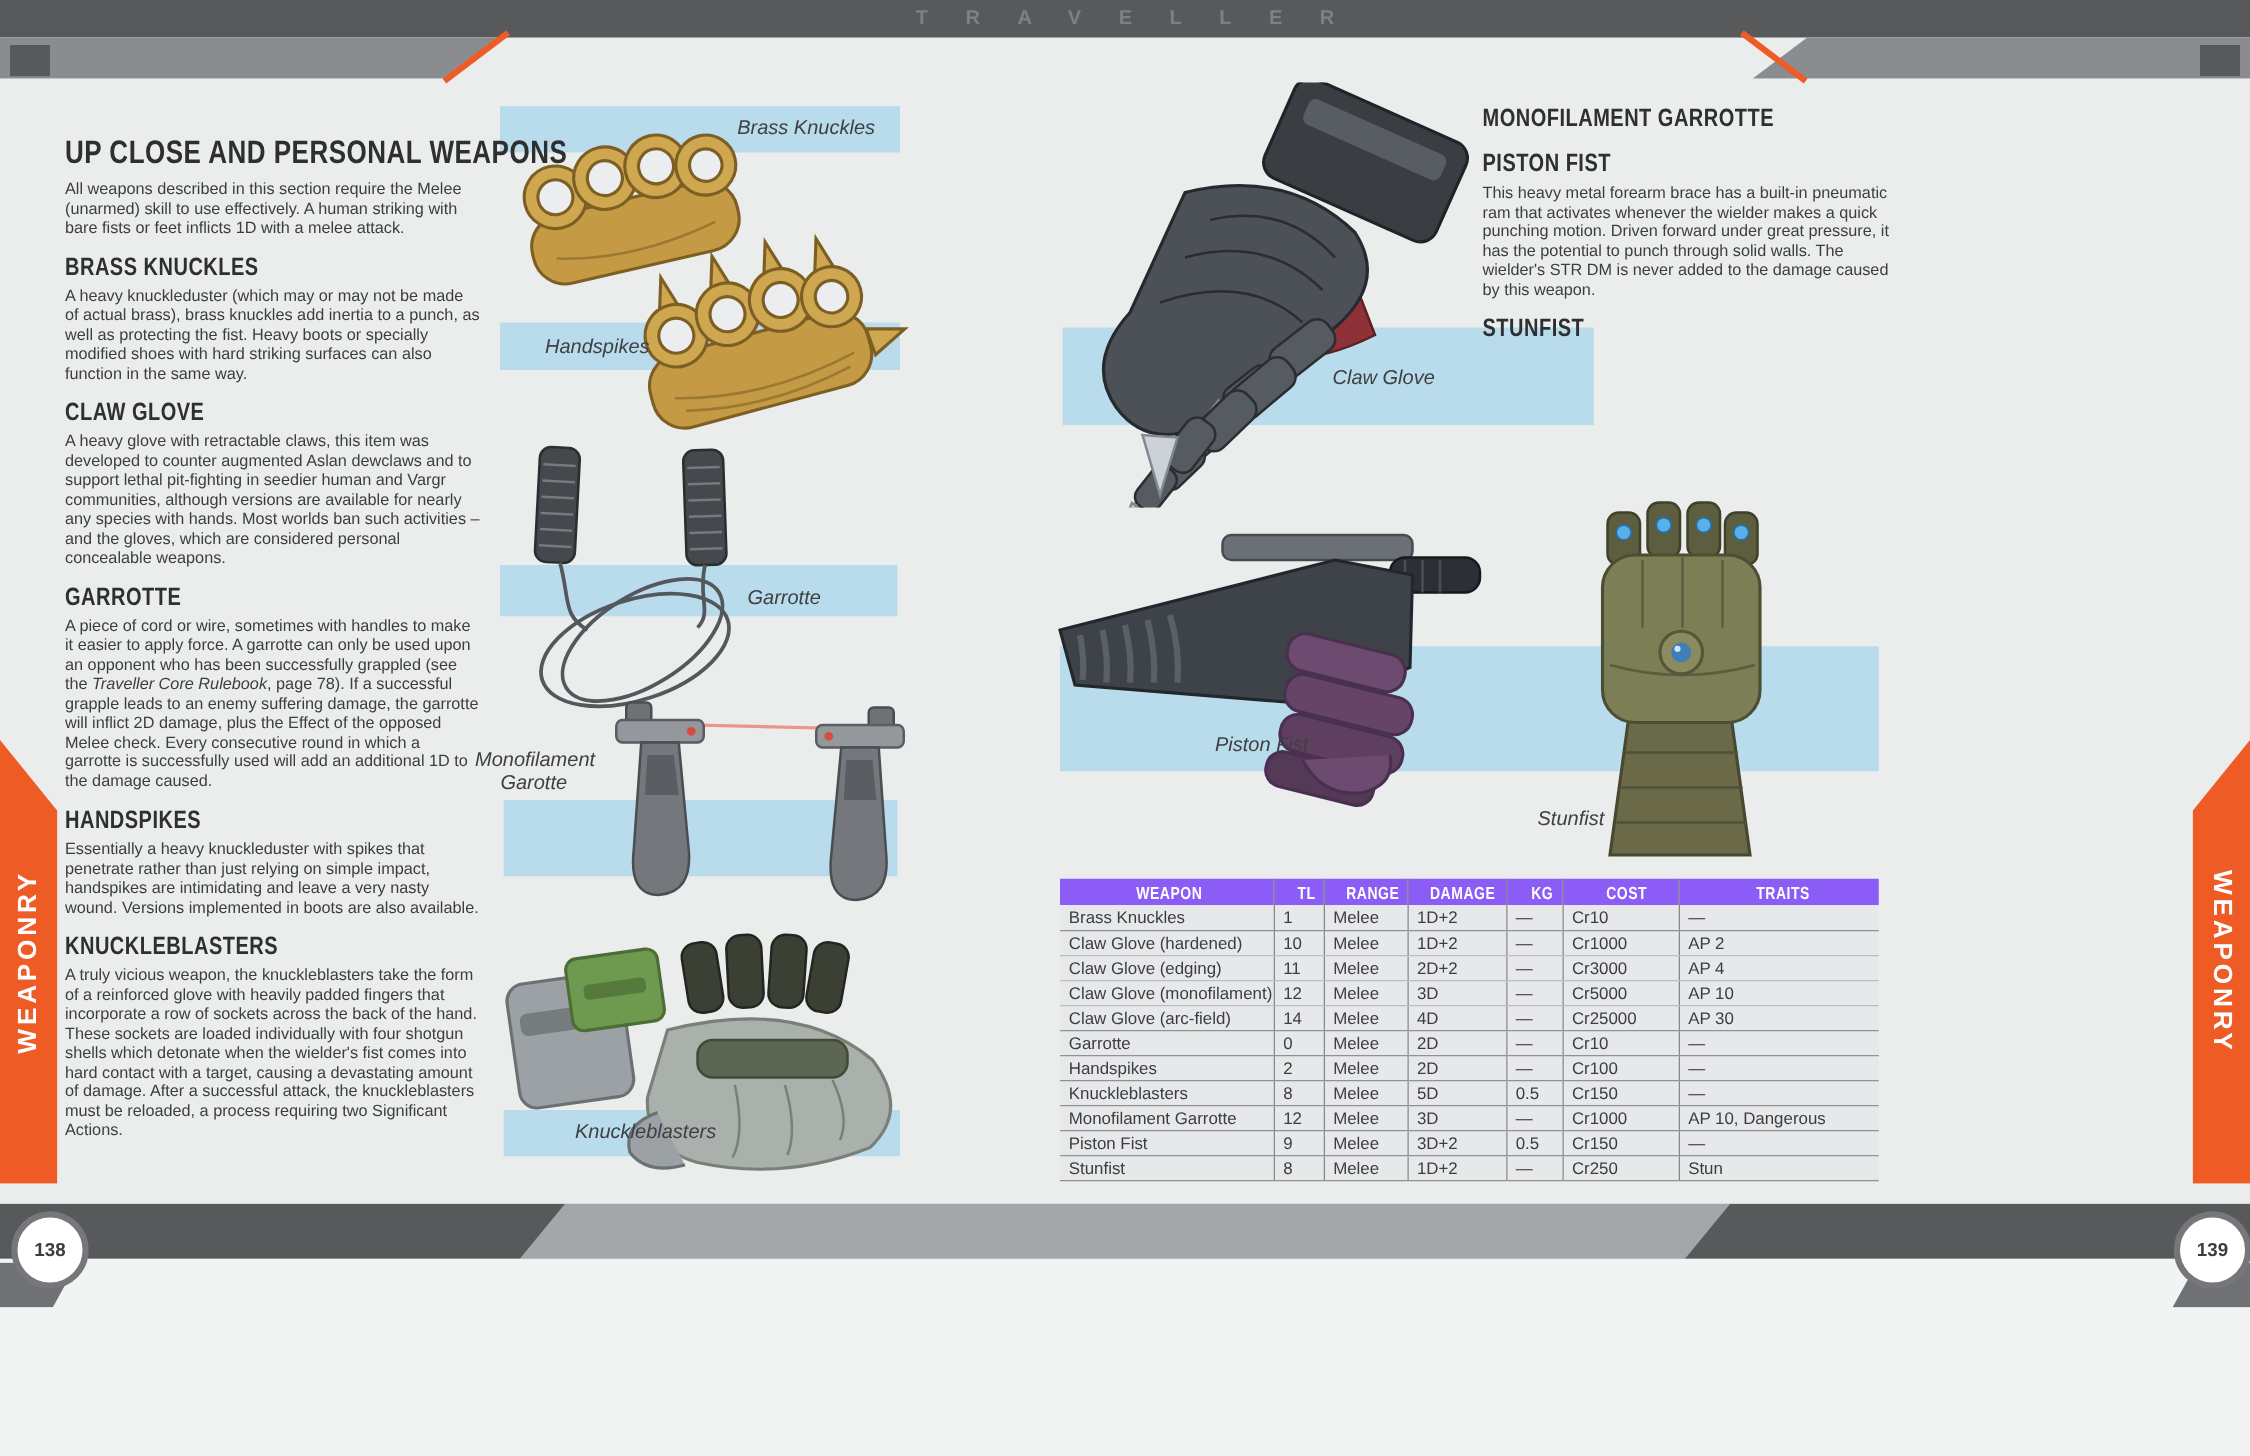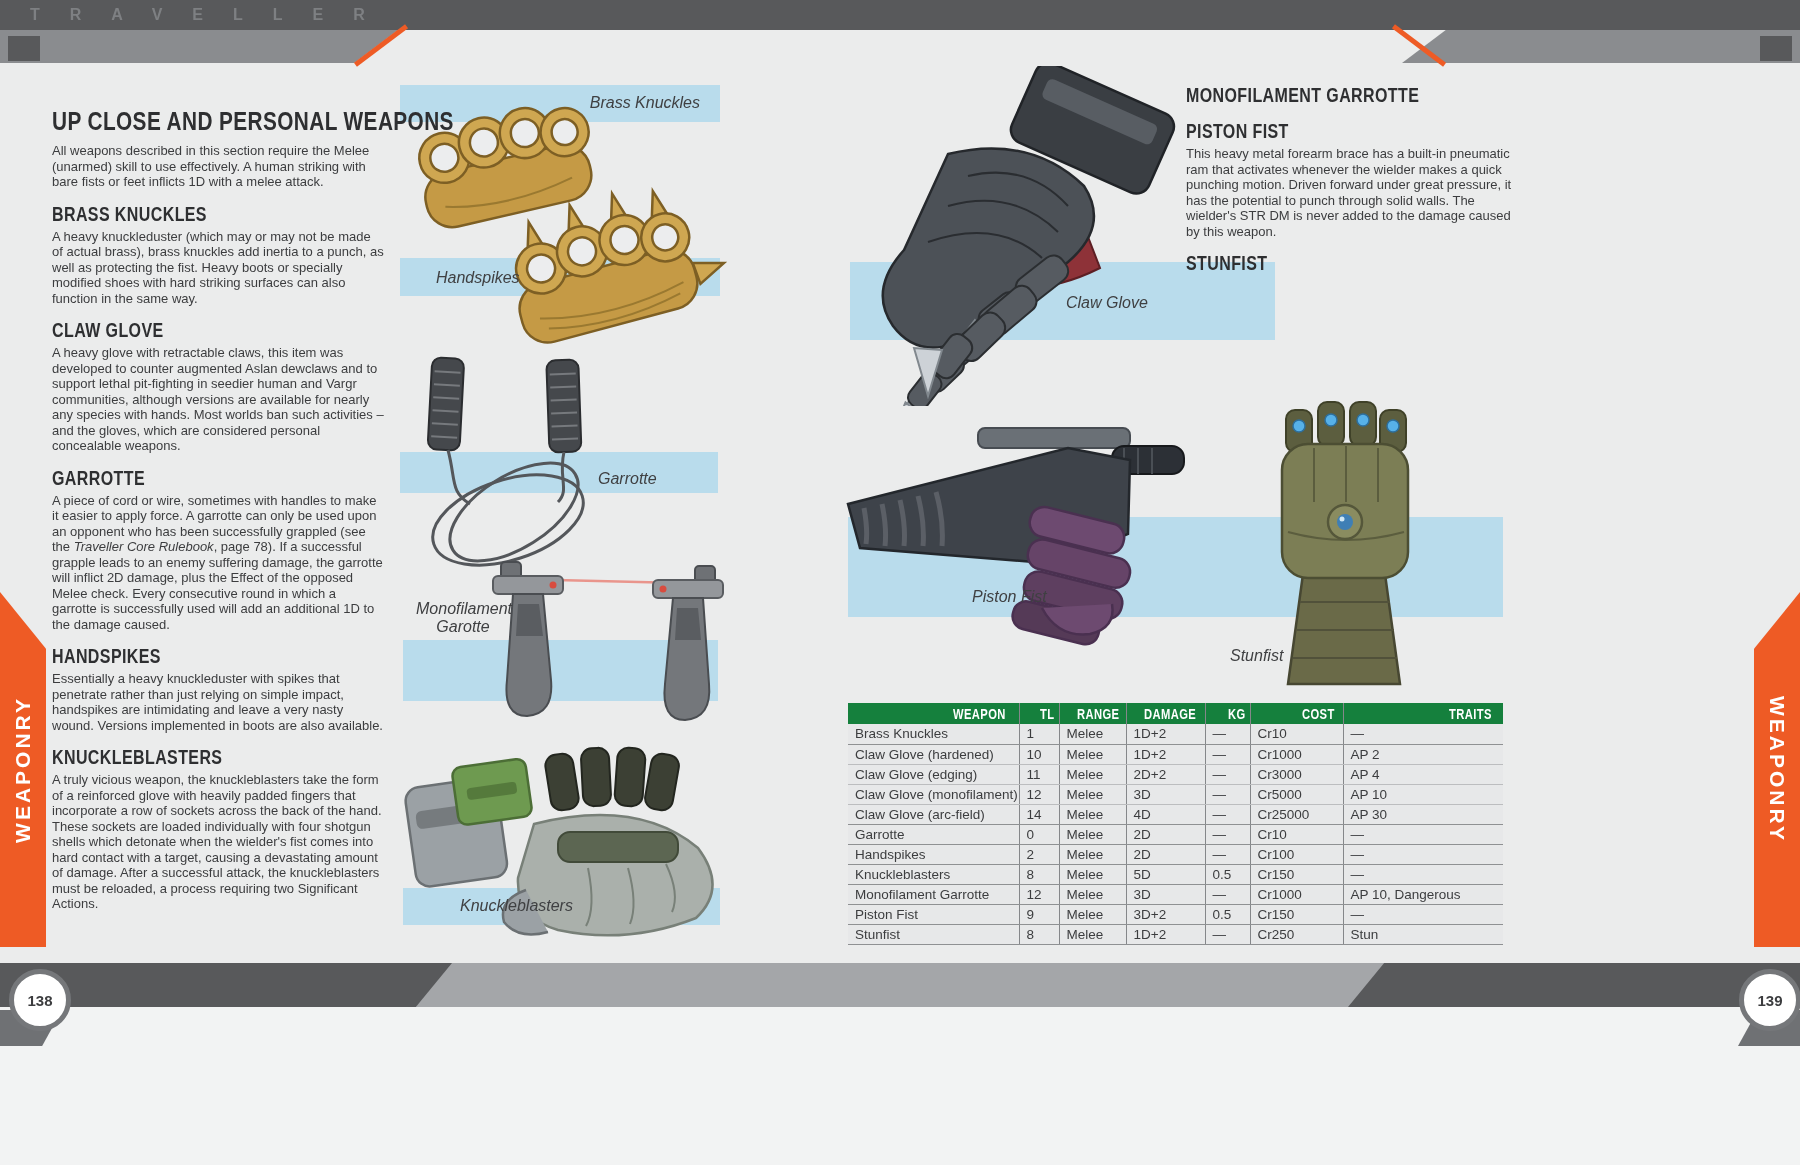--- a/index.html
+++ b/index.html
@@ -1,21 +1,21 @@
 <!DOCTYPE html>
 <html><head>
 <meta charset="utf-8">
 <title>Traveller – Up Close and Personal Weapons</title>
 <style>
   html,body{margin:0;padding:0;background:#ffffff;}
   .page{position:relative;width:1800px;height:1165px;background:#ebecec;overflow:hidden;
         font-family:"Liberation Sans",sans-serif;color:#3c3d3f;}
   
   .header-bar{position:absolute;left:0;top:0;width:1800px;height:30px;background:#58595b;z-index:6;
-              display:flex;align-items:center;justify-content:flex-start;}
+              display:flex;align-items:center;justify-content:center;}
   .header-title{color:#7e8083;font-weight:bold;font-size:16px;letter-spacing:30px;padding-left:30px;}
   .deco-tl{position:absolute;left:0;top:30px;width:398px;height:33px;background:#8a8c8f;z-index:5;
            clip-path:polygon(0 0,100% 0,89% 100%,0 100%);}
   .deco-tr{position:absolute;right:0;top:30px;width:398px;height:33px;background:#8a8c8f;z-index:5;
            clip-path:polygon(11% 0,100% 0,100% 100%,0 100%);}
   .slash-tl{position:absolute;left:349px;top:43px;width:64px;height:5px;background:#ee5b25;
             transform:rotate(-37deg);z-index:6;}
   .slash-tr{position:absolute;right:349px;top:43px;width:64px;height:5px;background:#ee5b25;
             transform:rotate(37deg);z-index:6;}
   .sq-tl{position:absolute;left:8px;top:36px;width:32px;height:25px;background:#58595b;z-index:6;}
@@ -53,21 +53,21 @@
   #right-col h2:first-child{margin-top:0;}
   .cond{display:inline-block;transform:scaleX(0.8);transform-origin:0 50%;letter-spacing:0.5px;}
   p.body{font-size:13px;line-height:15.5px;margin:0 0 4px 0;color:#3c3d3f;}
   
   .band{position:absolute;background:#b9dcec;z-index:2;}
   .caption{position:absolute;z-index:4;font-style:italic;font-size:16px;color:#3f4042;}
   .illo{position:absolute;z-index:3;}
   
   .weapons-table-wrap{position:absolute;left:848px;top:703px;width:655px;z-index:4;}
   table.weapons{border-collapse:collapse;width:655px;font-size:13.5px;color:#3c3d3f;table-layout:fixed;}
-  table.weapons th{background:#15803d;color:#ffffff;text-align:right;font-size:14px;
+  table.weapons th{background:#8b5cf6;color:#ffffff;text-align:center;font-size:14px;
                    height:21px;padding:0 0 0 17px;font-weight:bold;}
   table.weapons td{background:#e7e8e9;height:20px;padding:0 0 0 7px;
                    border-bottom:1px solid #8f9193;box-sizing:border-box;white-space:nowrap;overflow:hidden;}
   table.weapons td+td,table.weapons th+th{border-left:1px solid #85878a;}
   table.weapons tbody tr:nth-child(2) td,
   table.weapons tbody tr:nth-child(3) td,
   table.weapons tbody tr:nth-child(4) td{border-bottom:1px solid #bcbdbf;}
   table.weapons col.c1{width:171px;} table.weapons col.c2{width:40px;}
   table.weapons col.c3{width:67px;}  table.weapons col.c4{width:79px;}
   table.weapons col.c5{width:45px;}  table.weapons col.c6{width:93px;}
@@ -314,21 +314,21 @@
       <path d="M30,150 q58,16 116,0"></path>
     </g>
     <circle cx="87" cy="140" r="17" fill="#8a8c60" stroke="#55573a" stroke-width="2.5"></circle>
     <circle cx="87" cy="140" r="8" fill="#3f7fb5"></circle>
       <circle cx="84" cy="137" r="2.5" fill="#cfe7f5"></circle>
   </svg>
 
   <div class="caption" style="left:400px;top:94px;width:300px;text-align:right;">Brass Knuckles</div>
   <div class="caption" style="left:436px;top:269px;">Handspikes</div>
   <div class="caption" style="left:598px;top:470px;">Garrotte</div>
-  <div class="caption" style="left:416px;top:600px;width:94px;text-align:center;">Monofilament Garotte</div>
+  <div class="caption" style="left:380px;top:600px;width:94px;text-align:center;">Monofilament Garotte</div>
   <div class="caption" style="left:460px;top:897px;">Knuckleblasters</div>
   <div class="caption" style="left:1066px;top:294px;">Claw Glove</div>
   <div class="caption" style="left:972px;top:588px;">Piston Fist</div>
   <div class="caption" style="left:1230px;top:647px;">Stunfist</div>
 
   <div class="col" id="left-col">
     <h1><span class="cond">UP CLOSE AND PERSONAL WEAPONS</span></h1>
     <p class="body">All weapons described in this section require the Melee (unarmed) skill to use effectively. A human striking with bare fists or feet inflicts 1D with a melee attack.</p>
     <h2><span class="cond">BRASS KNUCKLES</span></h2>
     <p class="body">A heavy knuckleduster (which may or may not be made of actual brass), brass knuckles add inertia to a punch, as well as protecting the fist. Heavy boots or specially modified shoes with hard striking surfaces can also function in the same way.</p>

